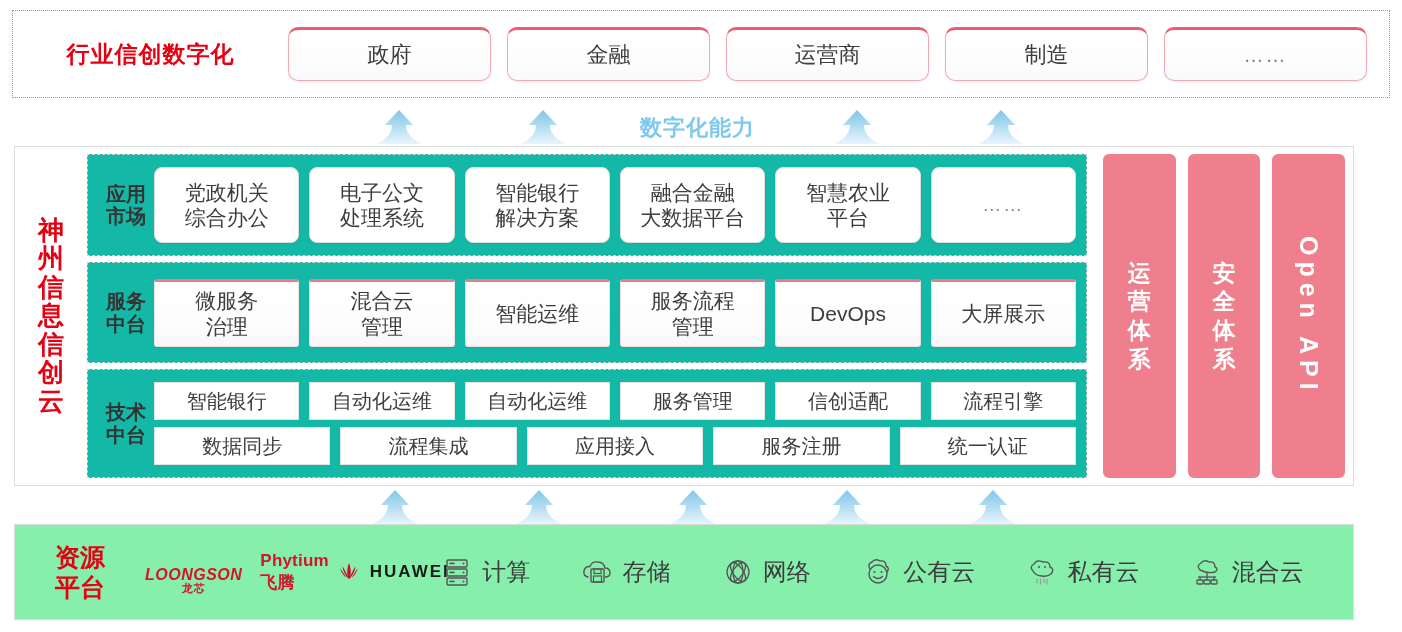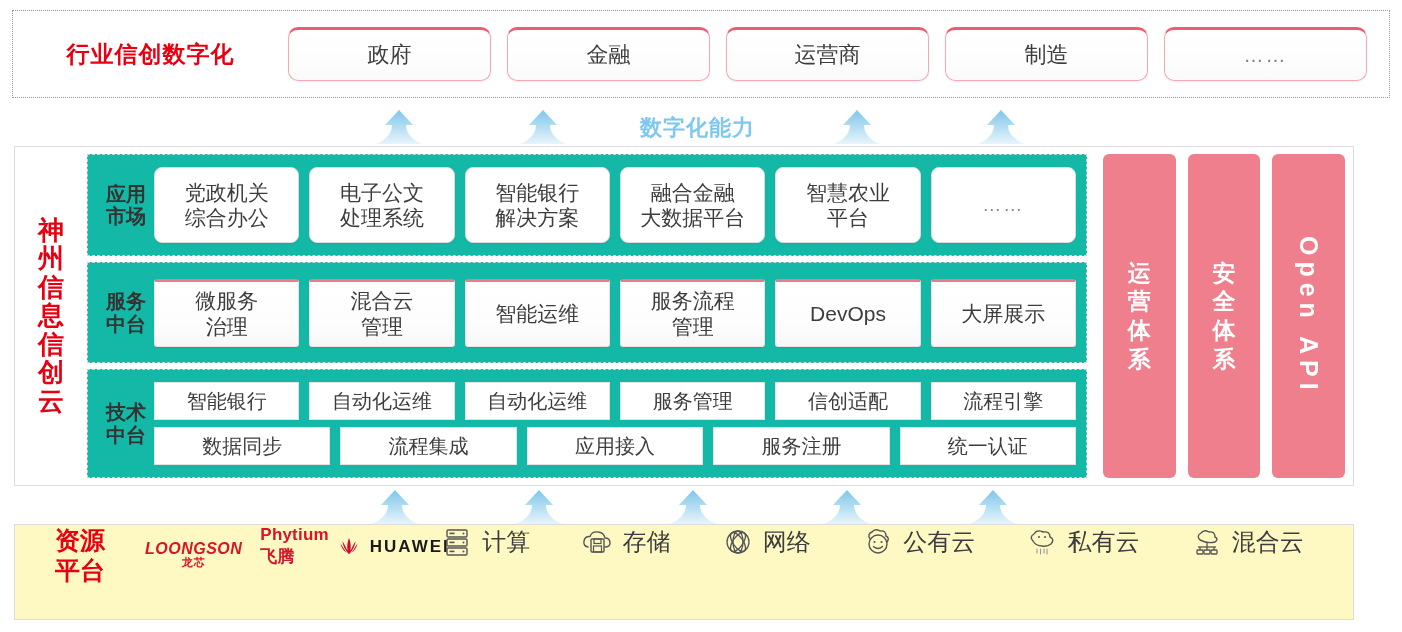--- a/index.html
+++ b/index.html
@@ -141,22 +141,22 @@
   }
 
   
   .arrow-strip-bot { position: absolute; left: 0; top: 488px; width: 1402px; height: 36px; }
 
   
   .resource-panel {
     position: absolute; left: 14px; top: 524px;
     width: 1340px; height: 96px;
     border: 1px solid #dcdcdc;
-    background: #fef9c3;
-    display: flex; align-items: flex-start;
+    background: #86efac;
+    display: flex; align-items: center;
   }
   .res-title {
     width: 130px; flex: 0 0 130px; text-align: center;
     color: #e60012; font-weight: bold; font-size: 25px; line-height: 1.2;
   }
   .res-logos {
     width: 270px; flex: 0 0 270px;
     display: flex; flex-direction: row; align-items: center; gap: 7px;
   }
   .logo-row1 { display: flex; align-items: flex-end; gap: 18px; }

